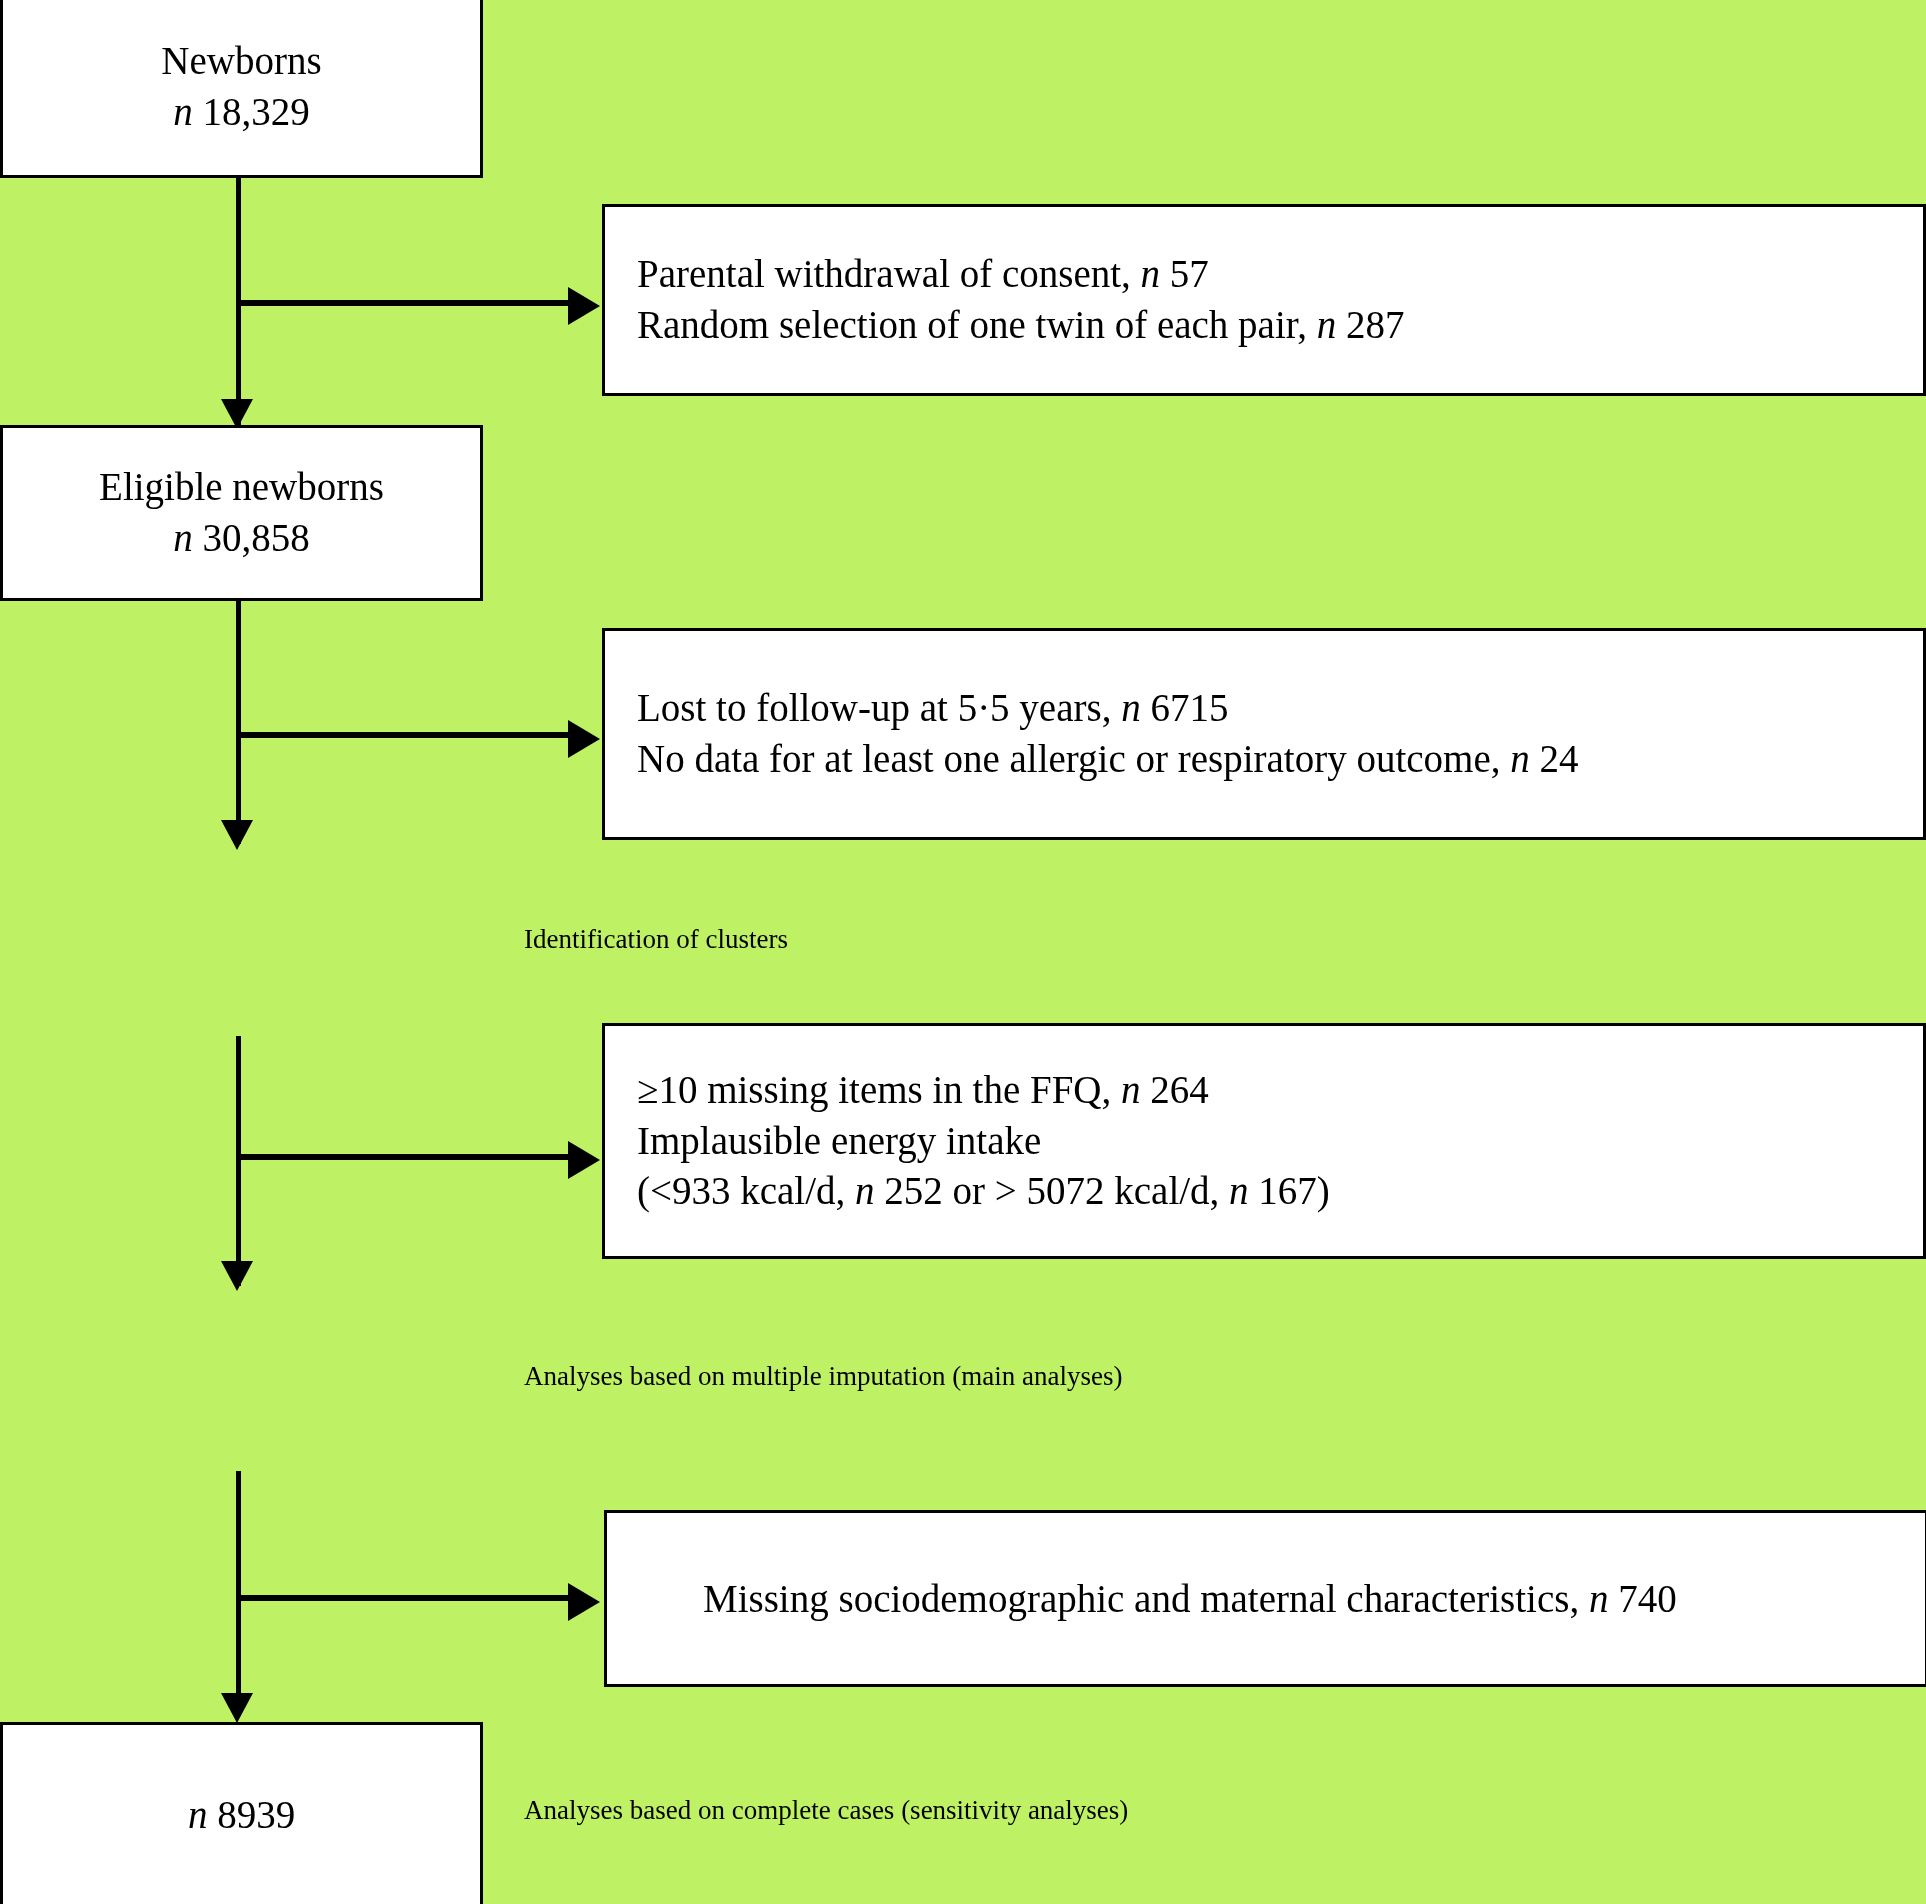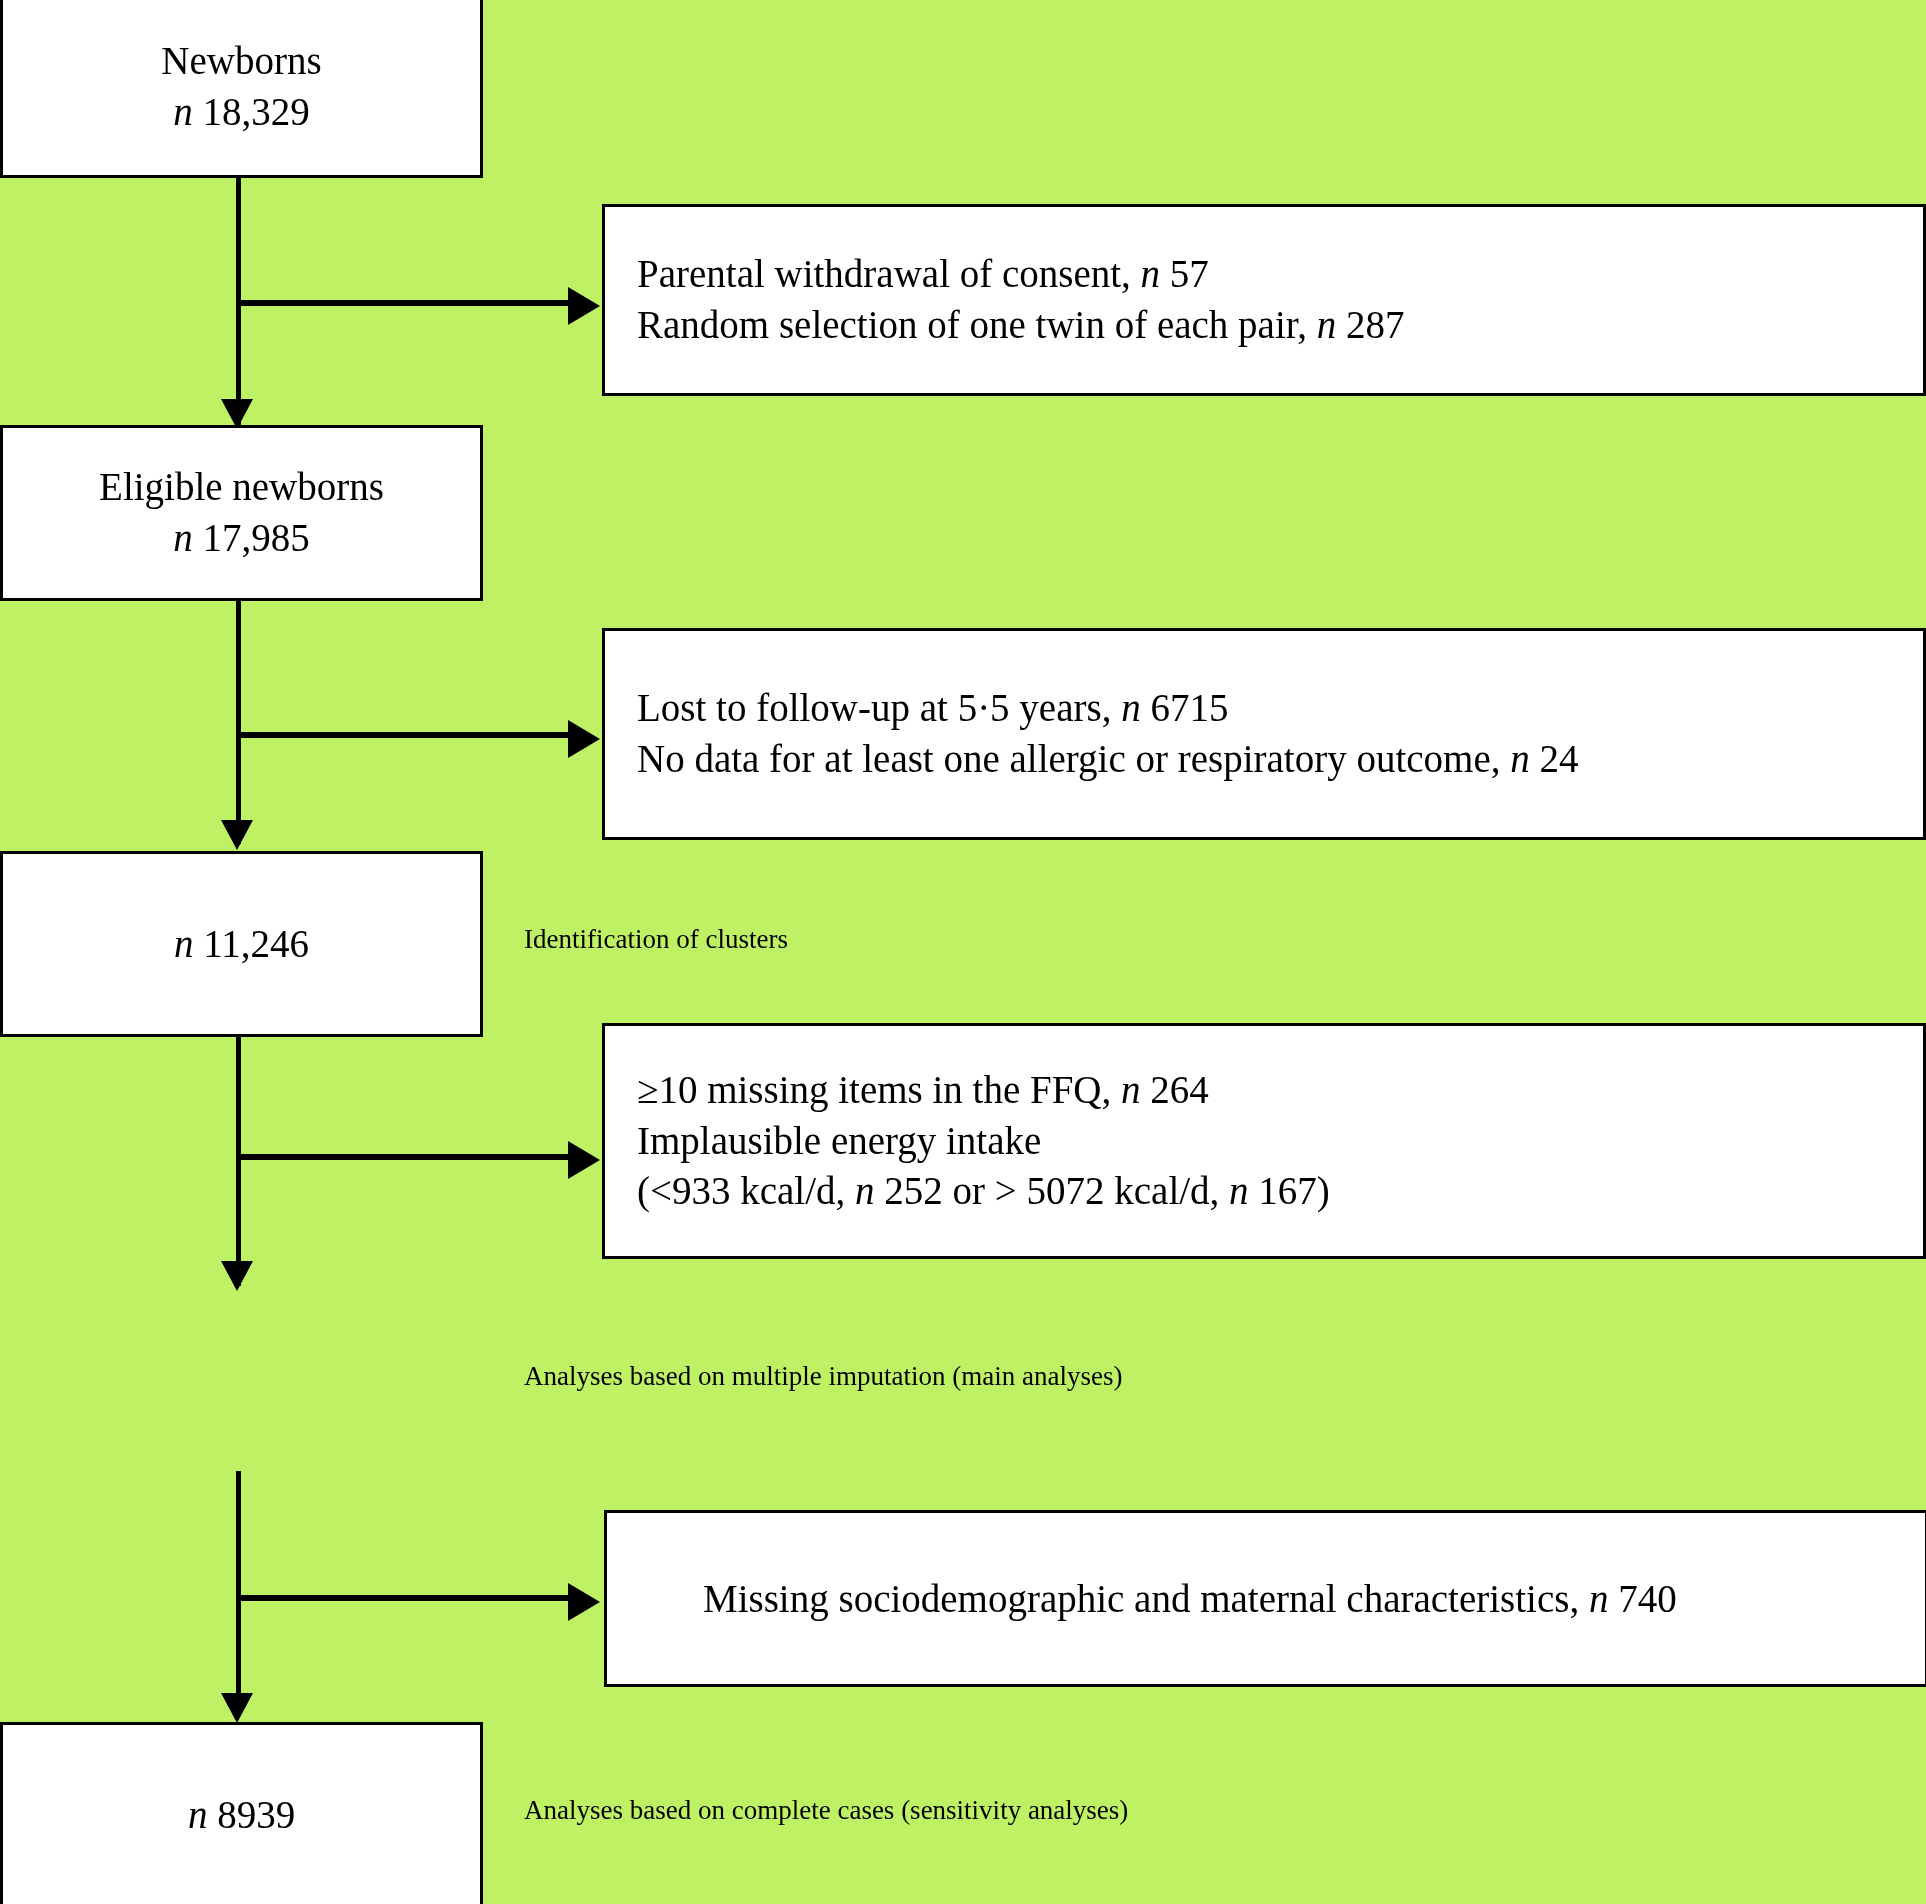--- a/index.html
+++ b/index.html
@@ -43,41 +43,36 @@
   <div class="box sidebox" style="left:602px; top:204px; width:1324px; height:192px;">
     <div class="inner">
       <span class="bx-line"><span>Parental withdrawal of consent, </span><i class="ital">n</i><span> 57</span></span>
       <span class="bx-line"><span>Random selection of one twin of each pair, </span><i class="ital">n</i><span> 287</span></span>
     </div>
   </div>
 
   <div class="box" style="left:0px; top:425px; width:483px; height:176px;">
     <div class="inner">
       <span class="bx-line">Eligible newborns</span>
-      <span class="bx-line"><i class="ital">n</i> <span>17,985</span></span>
+      <span class="bx-line"><i class="ital">n</i> <span>30,858</span></span>
     </div>
   </div>
 
   <div class="vline" style="left:236px; top:599px; height:245px;"></div>
   <div class="arrow-down" style="left:221px; top:820px;"></div>
   <div class="hline" style="left:238px; top:732px; width:330px;"></div>
   <div class="arrow-right" style="left:568px; top:720px;"></div>
 
   <div class="box sidebox" style="left:602px; top:628px; width:1324px; height:212px;">
     <div class="inner">
       <span class="bx-line"><span>Lost to follow-up at 5·5 years, </span><i class="ital">n</i><span> 6715</span></span>
       <span class="bx-line"><span>No data for at least one allergic or respiratory outcome, </span><i class="ital">n</i><span> 24</span></span>
     </div>
   </div>
 
-  <div class="box" style="left:0px; top:851px; width:483px; height:186px;">
-    <div class="inner">
-      <span class="bx-line"><i class="ital">n</i> <span>11,246</span></span>
-    </div>
-  </div>
   <div class="sidelabel" style="left:524px; top:926px;">Identification of clusters</div>
 
   <div class="vline" style="left:236px; top:1036px; height:250px;"></div>
   <div class="arrow-down" style="left:221px; top:1261px;"></div>
   <div class="hline" style="left:238px; top:1154px; width:330px;"></div>
   <div class="arrow-right" style="left:568px; top:1141px;"></div>
 
   <div class="box sidebox" style="left:602px; top:1023px; width:1324px; height:236px;">
     <div class="inner">
       <span class="bx-line"><span>≥10 missing items in the FFQ, </span><i class="ital">n</i><span> 264</span></span>

